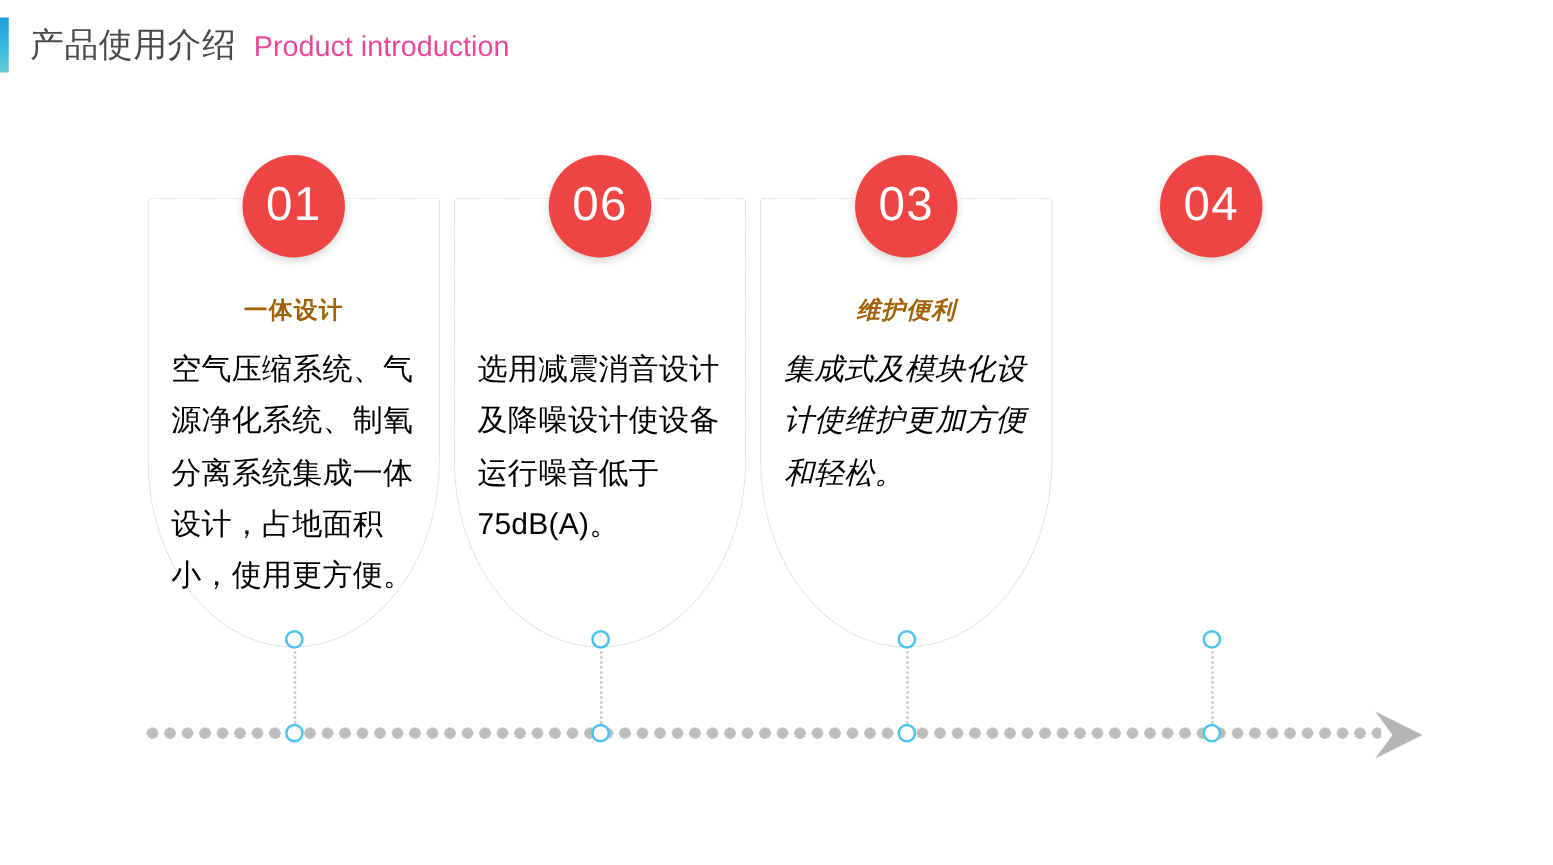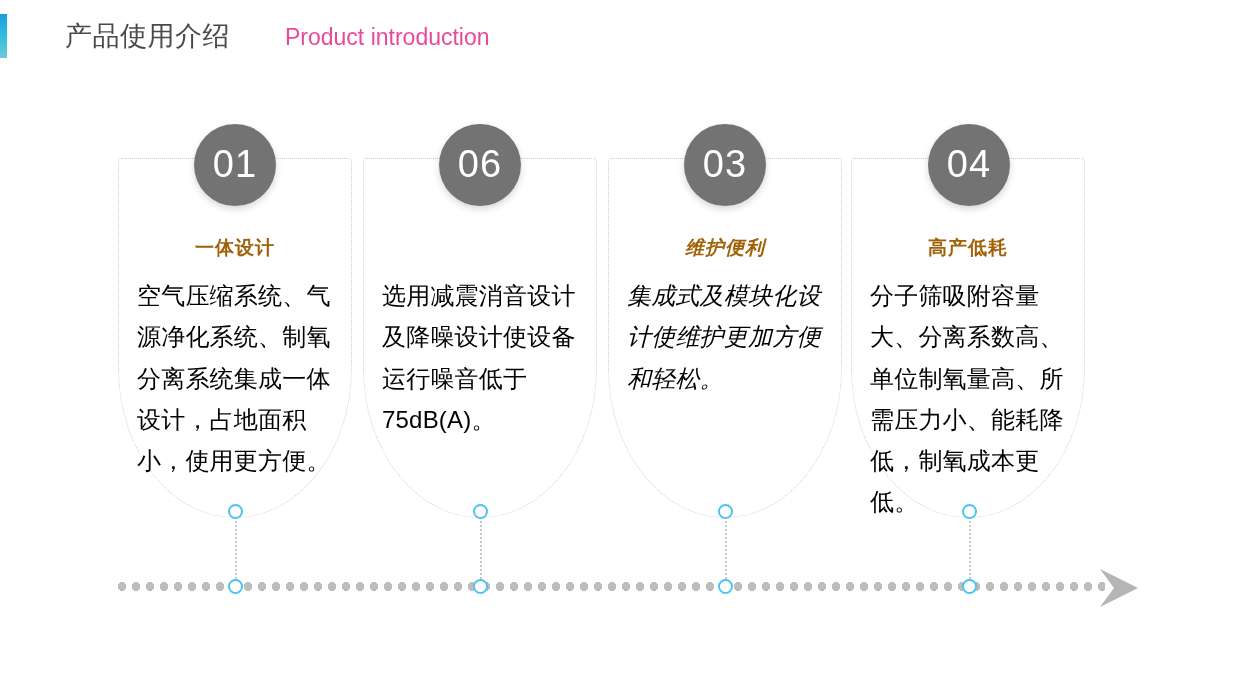--- a/index.html
+++ b/index.html
@@ -20,21 +20,20 @@
   }
 
   
   .header {
     position: absolute;
     left: 0;
     top: 14px;
     height: 44px;
     display: flex;
     align-items: center;
-    gap: 41px;
   }
 
   .header-accent {
     width: 7px;
     height: 44px;
     background: linear-gradient(to bottom, #1a9fd9 0%, #35bfe0 55%, #6cc9da 100%);
     flex: 0 0 auto;
   }
 
   .header-title {
@@ -107,21 +106,21 @@
     letter-spacing: 0.2px;
   }
 
   
   .bubble {
     position: absolute;
     top: 124px;
     width: 82px;
     height: 82px;
     border-radius: 50%;
-    background: #737373;
+    background: #ef4444;
     box-shadow: 0 3px 7px rgba(0,0,0,0.16);
     display: flex;
     align-items: center;
     justify-content: center;
     z-index: 5;
   }
 
   .bubble-label {
     font-size: 38px;
     font-weight: 300;
@@ -220,24 +219,20 @@
 
     <div class="card card-2">
       <div class="card-body">选用减震消音设计及降噪设计使设备运行噪音低于75dB(A)。</div>
     </div>
 
     <div class="card card-3">
       <div class="card-title">维护便利</div>
       <div class="card-body">集成式及模块化设计使维护更加方便和轻松。</div>
     </div>
 
-    <div class="card card-4">
-      <div class="card-title">高产低耗</div>
-      <div class="card-body">分子筛吸附容量大、分离系数高、单位制氧量高、所需压力小、能耗降低，制氧成本更低。</div>
-    </div>
 
     <div class="bubble bubble-1">
       <span class="bubble-label">01</span>
     </div>
     <div class="bubble bubble-2">
       <span class="bubble-label">06</span>
     </div>
     <div class="bubble bubble-3">
       <span class="bubble-label">03</span>
     </div>

